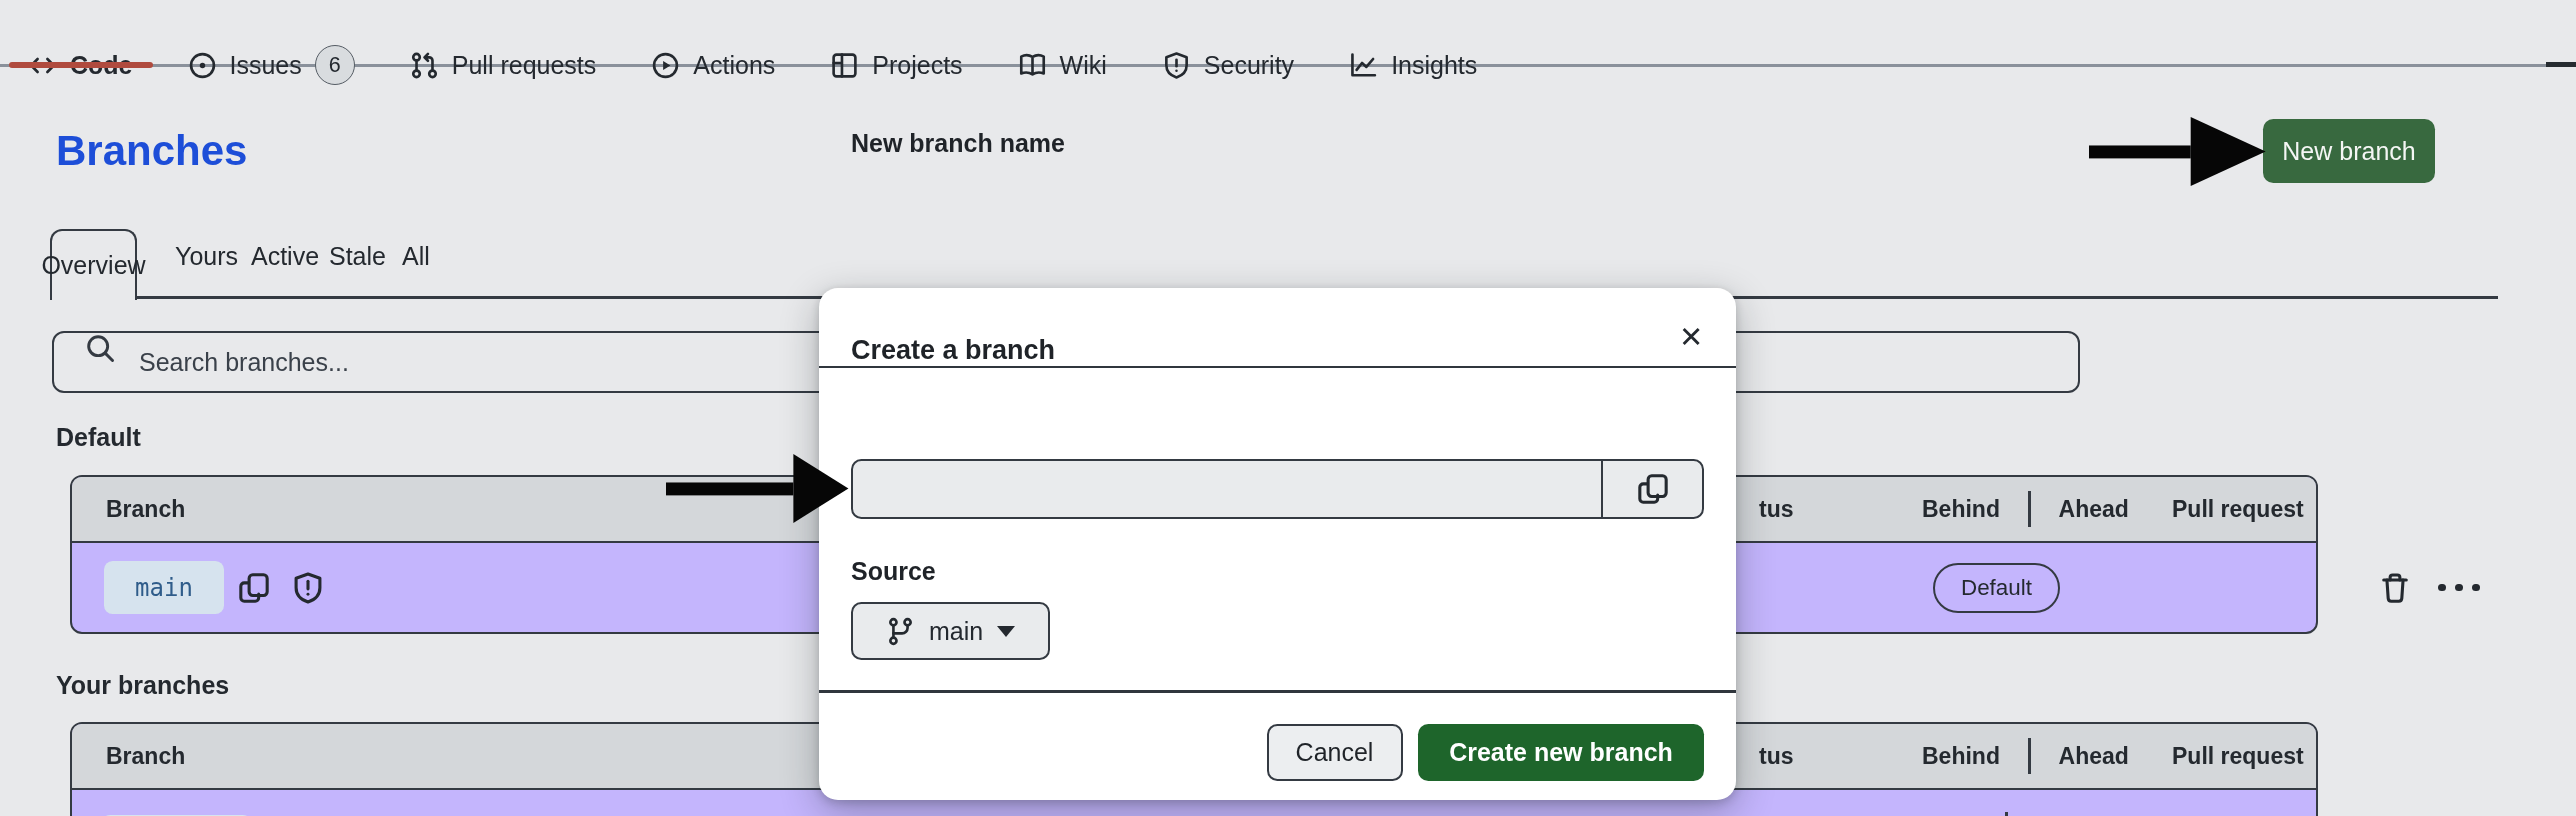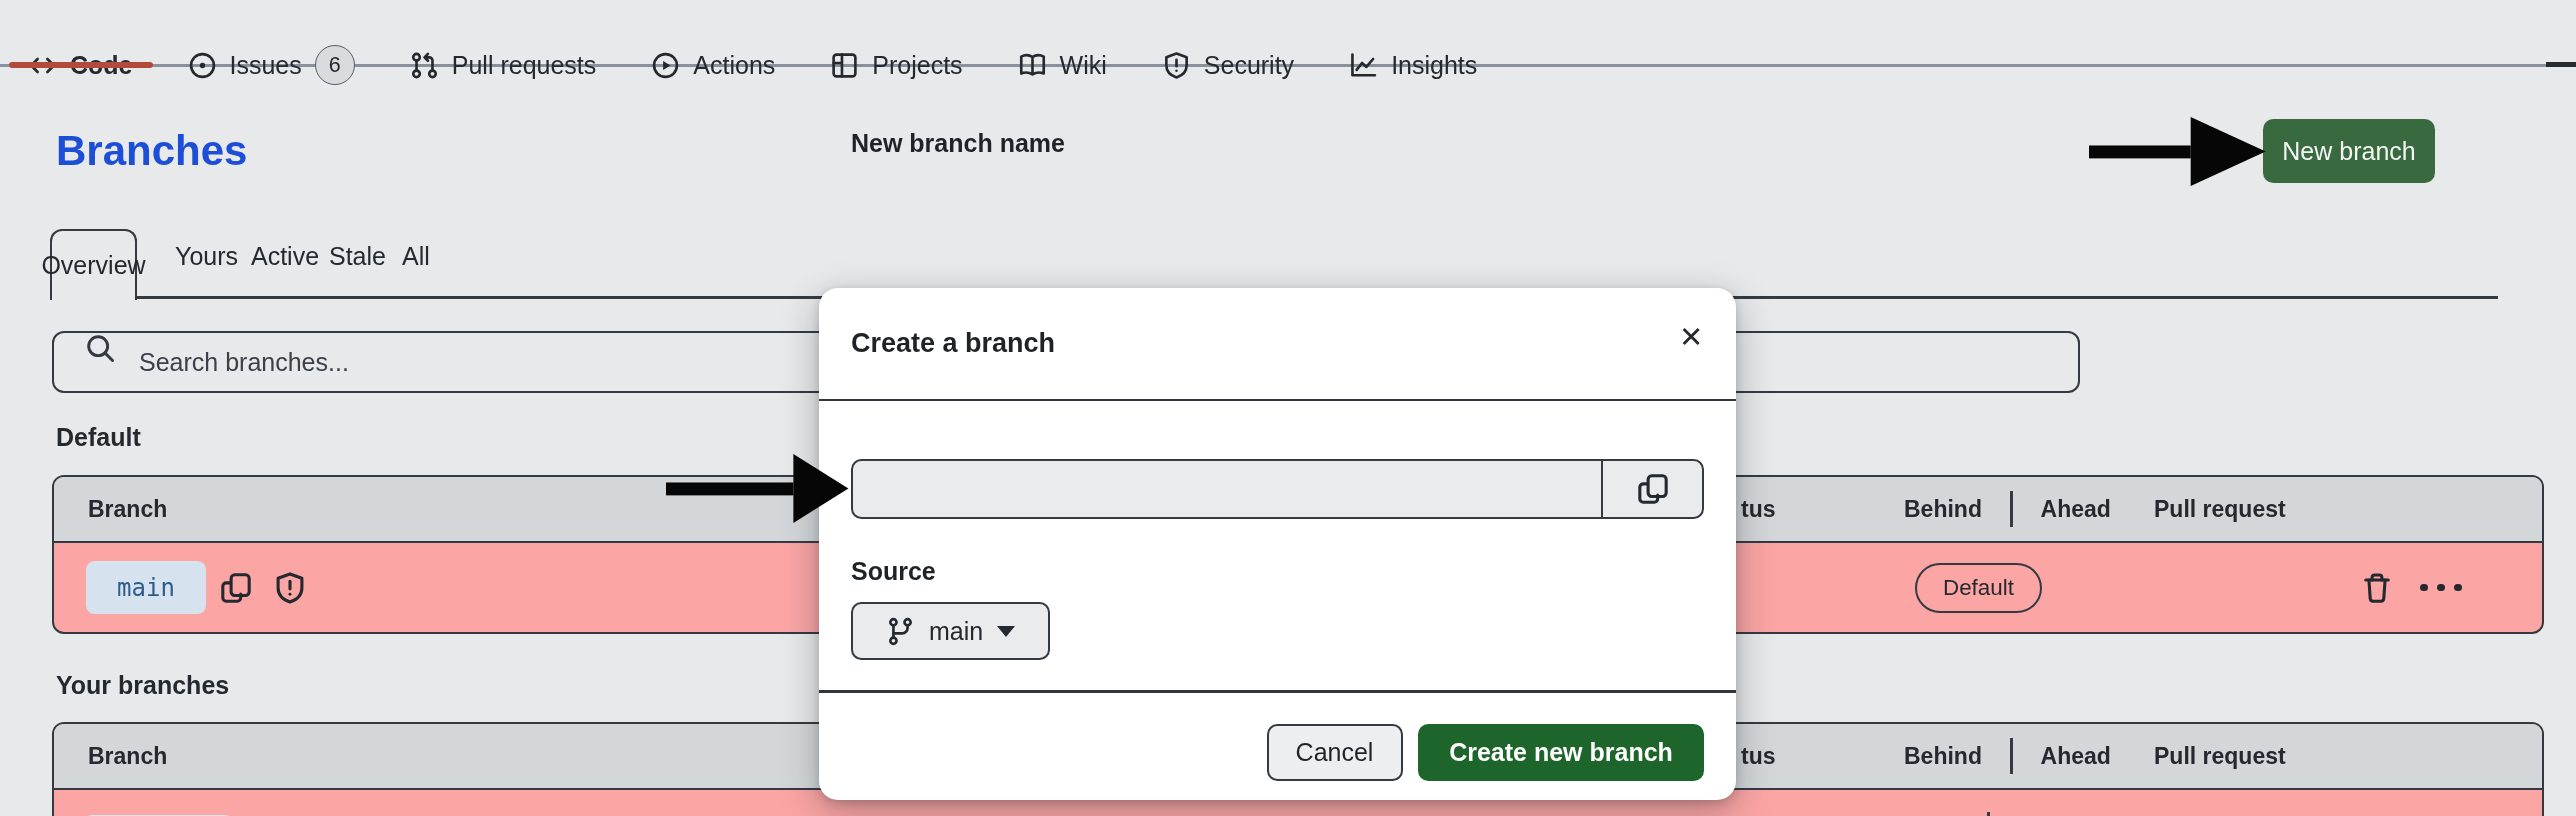--- a/index.html
+++ b/index.html
@@ -32,22 +32,22 @@
   
   .search{position:absolute;left:52px;top:331px;width:2028px;height:62px;box-sizing:border-box;
         border:2.6px solid #343a42;border-radius:12px;display:flex;gap:21px;padding:0 31px;z-index:1;}
   .search input{border:none;outline:none;background:transparent;font-size:25px;color:#3a414a;width:80%;
         font-family:"Liberation Sans",sans-serif;}
   .search input::placeholder{color:#3a414a;opacity:1;}
   .search-glyph{width:31px;height:31px;}
   .search-glyph svg{width:100%;height:100%;stroke:#343a42;fill:none;stroke-width:1.5;stroke-linecap:round;}
   
   .section-heading{position:absolute;left:56px;font-size:25px;font-weight:700;color:#24292f;}
-  .gh-table{position:absolute;left:52px;width:2492px;box-sizing:border-box;border:2.6px solid #343a42;
-        border-radius:12px;background:#fca5a5;z-index:1;}
+  .gh-table{position:absolute;left:70px;width:2248px;box-sizing:border-box;border:2.6px solid #343a42;
+        border-radius:12px;background:#c4b5fd;z-index:1;}
   .gh-thead{position:relative;height:64px;background:#d4d7da;border-bottom:2.6px solid #343a42;
         border-radius:9.5px 9.5px 0 0;}
   .th{position:absolute;top:0;height:64px;display:flex;align-items:center;font-size:23px;font-weight:700;color:#24292f;}
   .th-branch{left:34px;}
   .th-status{left:1687px;}
   .th-behind-ahead{left:1850px;gap:28px;}
   .th-vline{width:2.6px;height:36px;background:#343a42;}
   .th-pr{left:2100px;}
   .gh-row{position:relative;height:89px;display:flex;align-items:center;}
   .branch-badge{position:absolute;left:32px;width:120px;height:53px;border-radius:8.6px;background:#d6e3ee;
@@ -59,21 +59,21 @@
         display:flex;align-items:center;font-size:22.4px;color:#24292f;box-sizing:border-box;}
   .kebab{position:absolute;left:2366px;width:57px;height:34px;display:flex;align-items:center;gap:9.5px;cursor:pointer;}
   .kebab i{width:7.7px;height:7.7px;border-radius:50%;background:#24292f;}
   .table-default{top:475px;height:159px;}
   .table-yours{top:722px;height:189px;}
   .partial-badge{position:absolute;left:27.5px;top:91px;width:153px;height:43px;border-radius:10.3px;background:#d7e4ee;}
   .partial-vline{position:absolute;left:1933px;top:88px;width:2.6px;height:34px;background:#343a42;}
   
   .modal{position:absolute;left:819px;top:288px;width:917px;height:512px;background:#ffffff;border-radius:19px;
         box-shadow:0 12px 38px rgba(20,25,30,.30), 0 2.6px 8.6px rgba(20,25,30,.18);z-index:20;box-sizing:border-box;}
-  .modal-header{position:relative;height:113px;border-bottom:2.6px solid #30363d;display:flex;align-items:center;
+  .modal-header{position:relative;height:80px;border-bottom:2.6px solid #30363d;display:flex;align-items:flex-end;
         padding:0 32px;box-sizing:border-box;}
   .modal-title{font-size:27px;font-weight:700;color:#1f2328;}
   .modal-close{position:absolute;right:22.4px;top:26px;width:45px;height:45px;display:flex;align-items:center;
         justify-content:center;font-size:29px;color:#24292f;cursor:pointer;border-radius:6.9px;}
   .modal-label{position:absolute;left:32px;font-size:25px;font-weight:700;color:#1f2328;}
   .input-group{position:absolute;left:32px;top:171px;width:853px;height:60px;box-sizing:border-box;
         border:2.6px solid #343a42;border-radius:10.3px;background:#e9ebed;display:flex;}
   .input-group input{flex:1;border:none;outline:none;background:transparent;font-size:25px;padding:0 17px;
         font-family:"Liberation Sans",sans-serif;color:#24292f;}
   .input-copy{width:99px;border-left:2.6px solid #343a42;display:flex;align-items:center;justify-content:center;cursor:pointer;}

